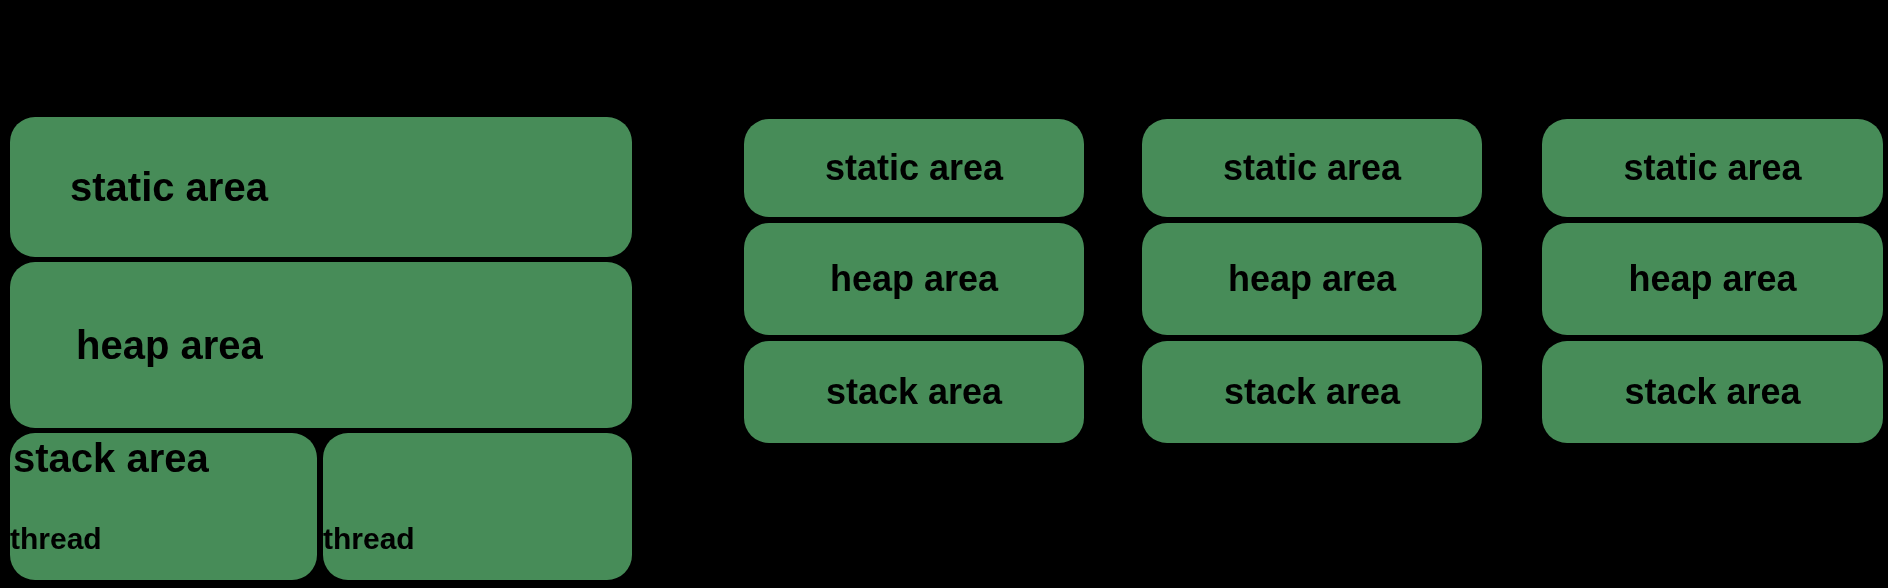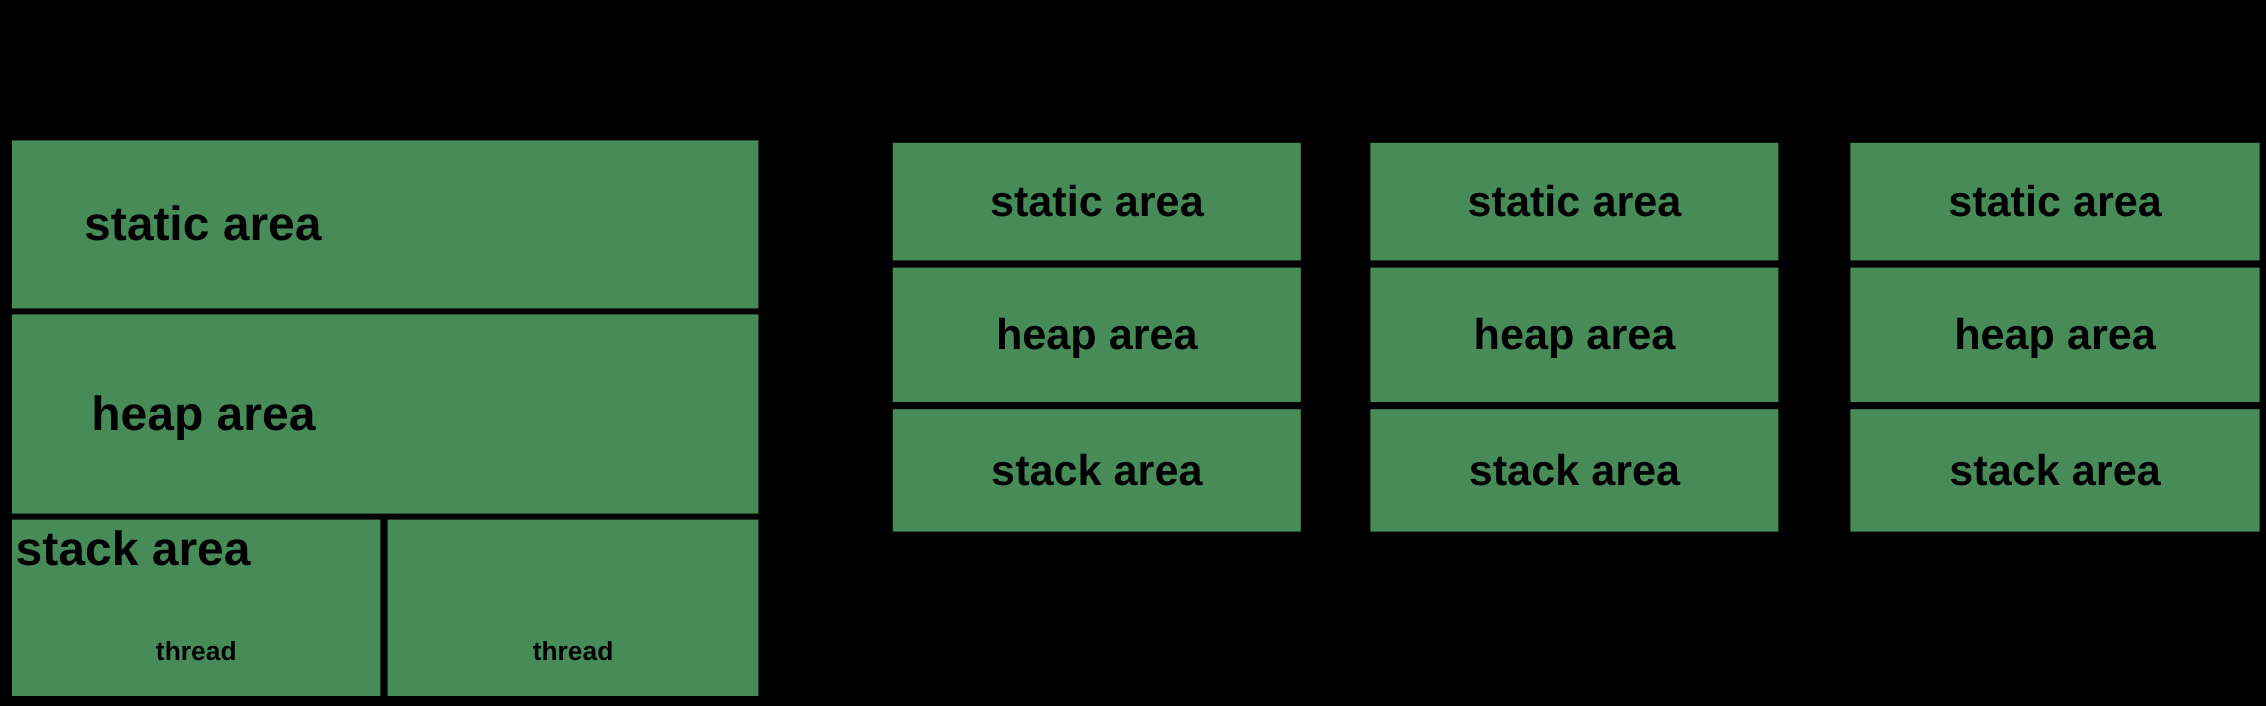--- a/index.html
+++ b/index.html
@@ -14,41 +14,42 @@
     overflow: hidden;
     background: var(--bg, #000000);
     font-family: "Liberation Sans", "DejaVu Sans", sans-serif;
     font-weight: bold;
     color: var(--text, #000000);
   }
   .cell {
     position: absolute;
     background: var(--fill, #478C58);
     box-sizing: border-box;
+    border-radius: 25px;
   }
   
   .p-static {
     left: 10px; top: 117px; width: 622px; height: 140px;
     display: flex; align-items: center;
     padding-left: 60px; font-size: 40px;
   }
   .p-heap {
     left: 10px; top: 262px; width: 622px; height: 166px;
     display: flex; align-items: center;
     padding-left: 66px; font-size: 40px;
   }
   .p-stack-left  { left: 10px;  top: 433px; width: 307px; height: 147px; }
   .p-stack-right { left: 323px; top: 433px; width: 309px; height: 147px; }
   .stack-lbl {
     position: absolute; top: 5px; left: 3px;
     font-size: 40px; line-height: 1.0;
   }
   .thread-lbl {
     position: absolute; bottom: 26px; left: 0; width: 100%;
-    text-align: center; font-size: 22px; line-height: 1.0;
+    font-size: 30px; line-height: 1.0;
   }
   
   .g-cell {
     display: flex; align-items: center; justify-content: center;
     font-size: 36px;
   }
   .c1 { left: 744px;  width: 340px; }
   .c2 { left: 1142px; width: 340px; }
   .c3 { left: 1542px; width: 341px; }
   .r-static { top: 119px; height: 98px; }

